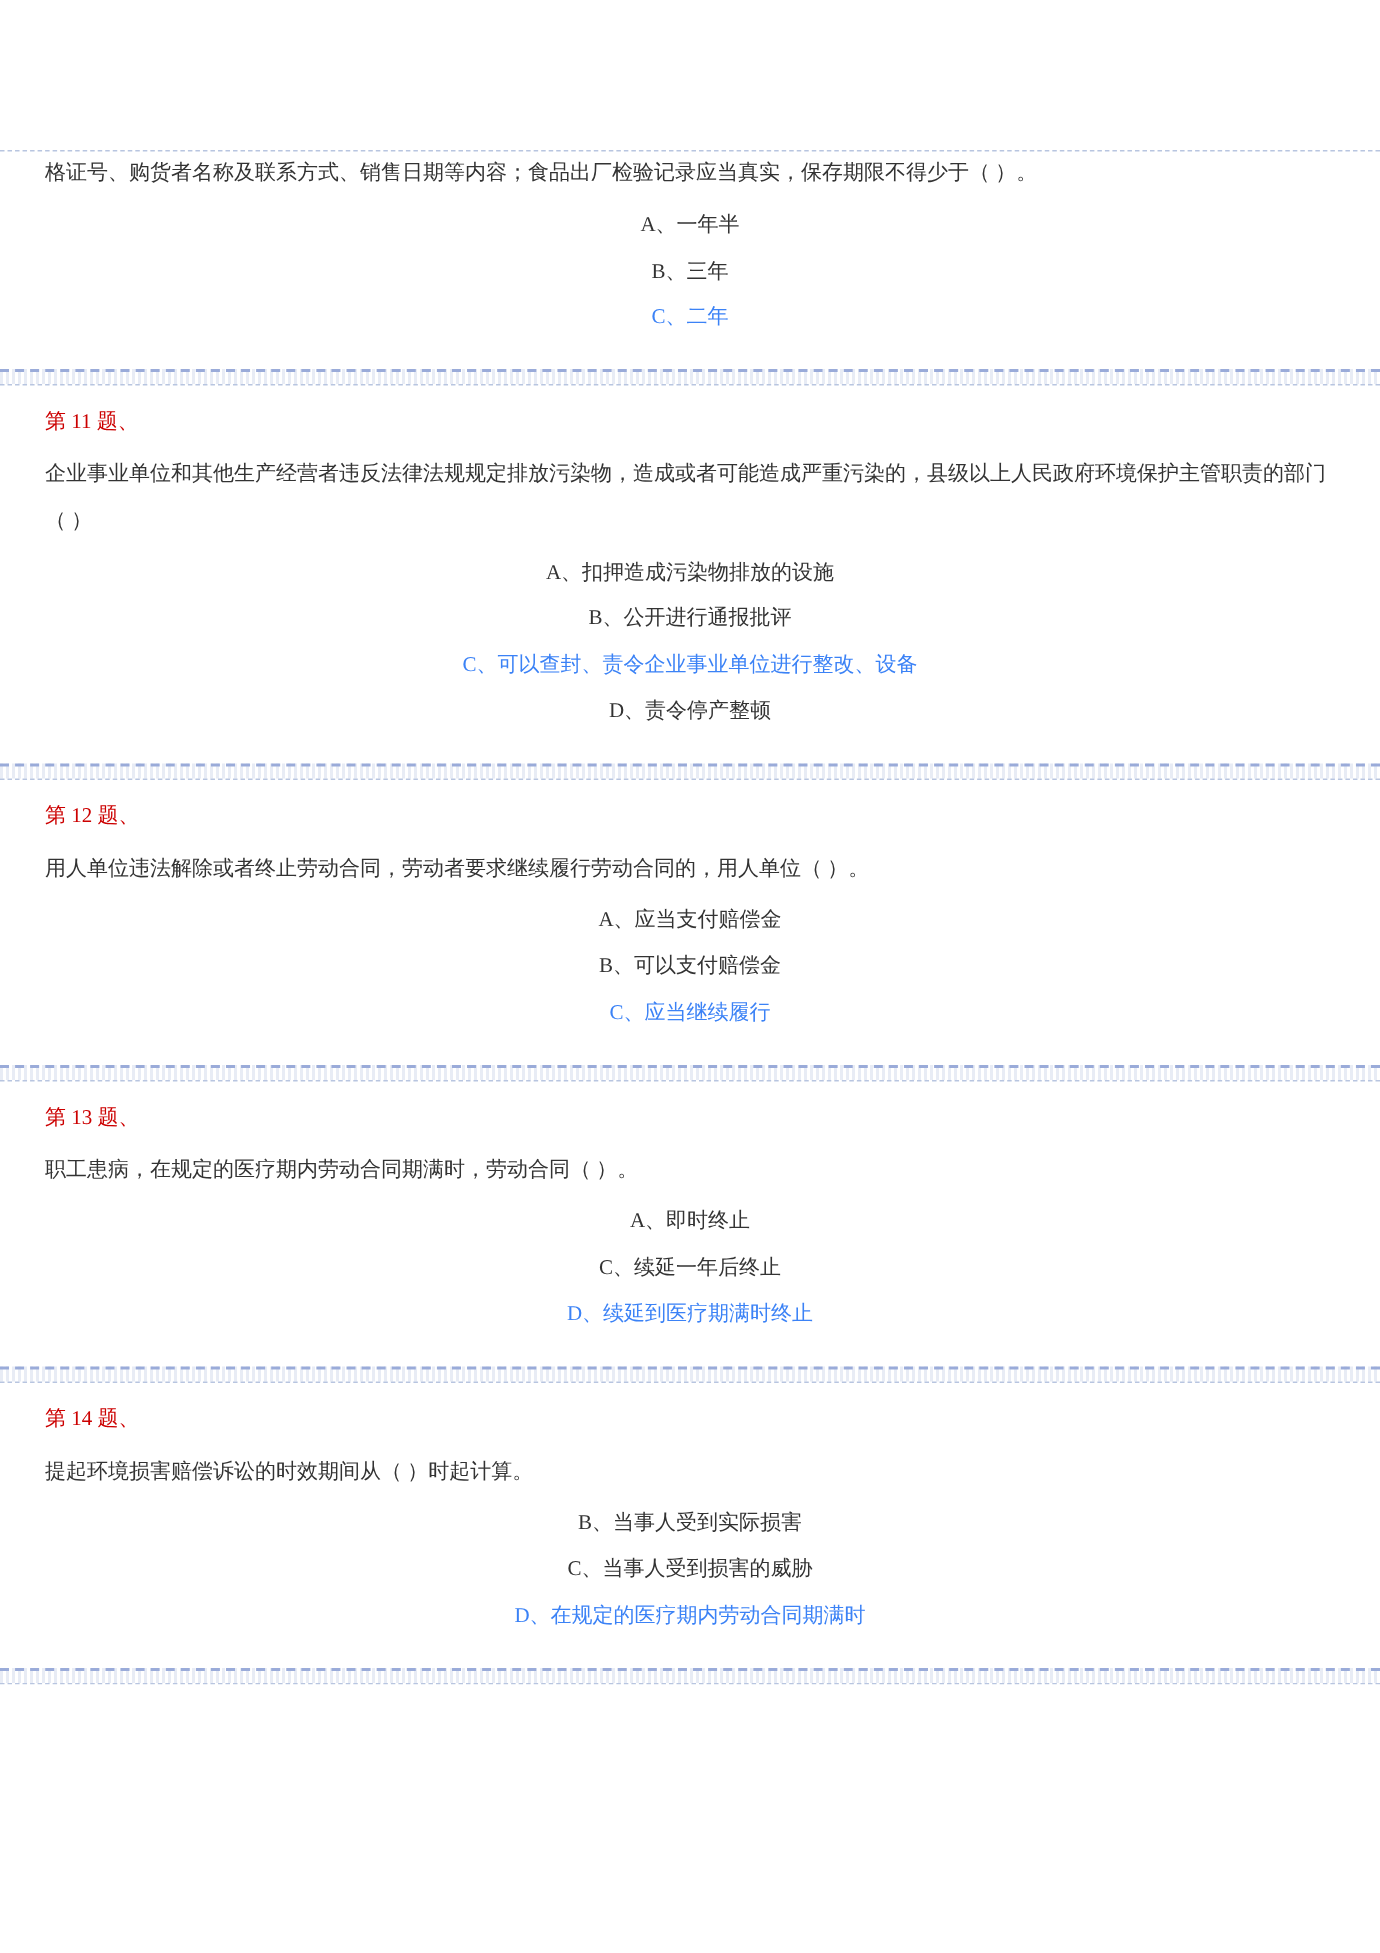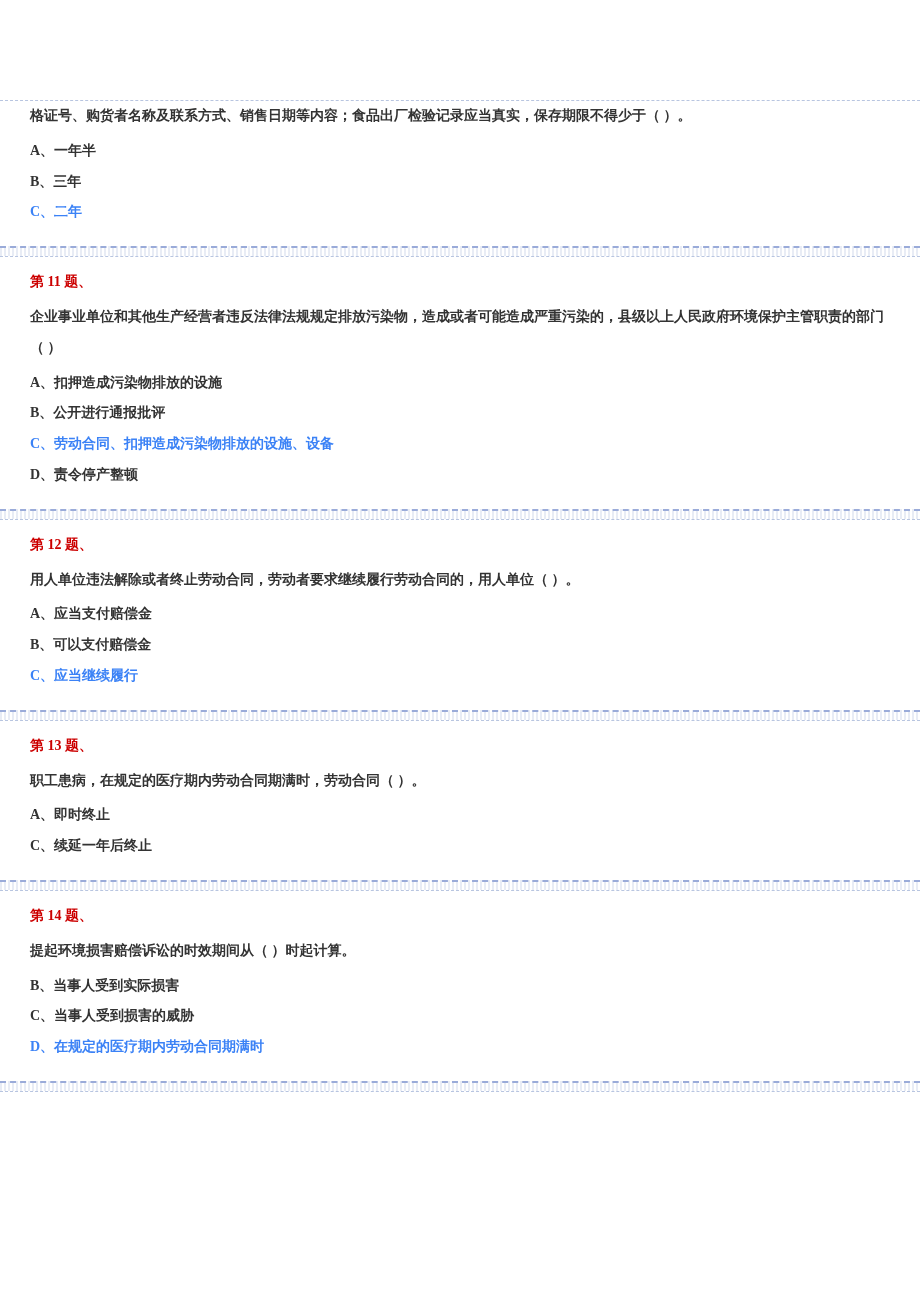--- a/index.html
+++ b/index.html
@@ -1,19 +1,18 @@
 <!DOCTYPE html>
 <html><head>
   <meta charset="utf-8">
   <style>
     * {
       margin: 0;
       padding: 0;
       box-sizing: border-box;
-      font-weight: bold;
     }
     body {
       font-family: "SimSun", "宋体", serif;
       font-size: 14px;
       line-height: 2.2;
       background: #fff;
       color: #333;
       padding-top: 100px;
     }
     .question-block {
@@ -40,20 +39,21 @@
     .q-title {
       color: #c00;
       margin-bottom: 4px;
     }
     .q-text {
       color: #333;
       margin-bottom: 4px;
     }
     .opt {
       color: #333;
+      text-align: center;
     }
     .opt.correct {
       color: #3b82f6;
     }
     .continued {
       padding: 0 30px 18px 30px;
     }
   </style>
 </head>
 <body>
@@ -66,41 +66,42 @@
   <div class="opt correct">C、二年</div>
 </div>
 <div class="dotted-top"></div>
 
 <div class="dotted-bottom-thin"></div>
 <div class="question-block">
   <div class="q-title">第 11 题、</div>
   <div class="q-text">企业事业单位和其他生产经营者违反法律法规规定排放污染物，造成或者可能造成严重污染的，县级以上人民政府环境保护主管职责的部门（  ）</div>
   <div class="opt">A、扣押造成污染物排放的设施</div>
   <div class="opt">B、公开进行通报批评</div>
-  <div class="opt correct">C、劳动合同、扣押造成污染物排放的设施、设备</div>
+  <div class="opt correct">C、可以查封、责令企业事业单位进行整改、设备</div>
   <div class="opt">D、责令停产整顿</div>
 </div>
 <div class="dotted-top"></div>
 
 <div class="dotted-bottom-thin"></div>
 <div class="question-block">
   <div class="q-title">第 12 题、</div>
   <div class="q-text">用人单位违法解除或者终止劳动合同，劳动者要求继续履行劳动合同的，用人单位（  ）。</div>
   <div class="opt">A、应当支付赔偿金</div>
   <div class="opt">B、可以支付赔偿金</div>
   <div class="opt correct">C、应当继续履行</div>
 </div>
 <div class="dotted-top"></div>
 
 <div class="dotted-bottom-thin"></div>
 <div class="question-block">
   <div class="q-title">第 13 题、</div>
   <div class="q-text">职工患病，在规定的医疗期内劳动合同期满时，劳动合同（  ）。</div>
   <div class="opt">A、即时终止</div>
   <div class="opt">C、续延一年后终止</div>
+  <div class="opt correct">D、续延到医疗期满时终止</div>
 </div>
 <div class="dotted-top"></div>
 
 <div class="dotted-bottom-thin"></div>
 <div class="question-block">
   <div class="q-title">第 14 题、</div>
   <div class="q-text">提起环境损害赔偿诉讼的时效期间从（  ）时起计算。</div>
   <div class="opt">B、当事人受到实际损害</div>
   <div class="opt">C、当事人受到损害的威胁</div>
   <div class="opt correct">D、在规定的医疗期内劳动合同期满时</div>

